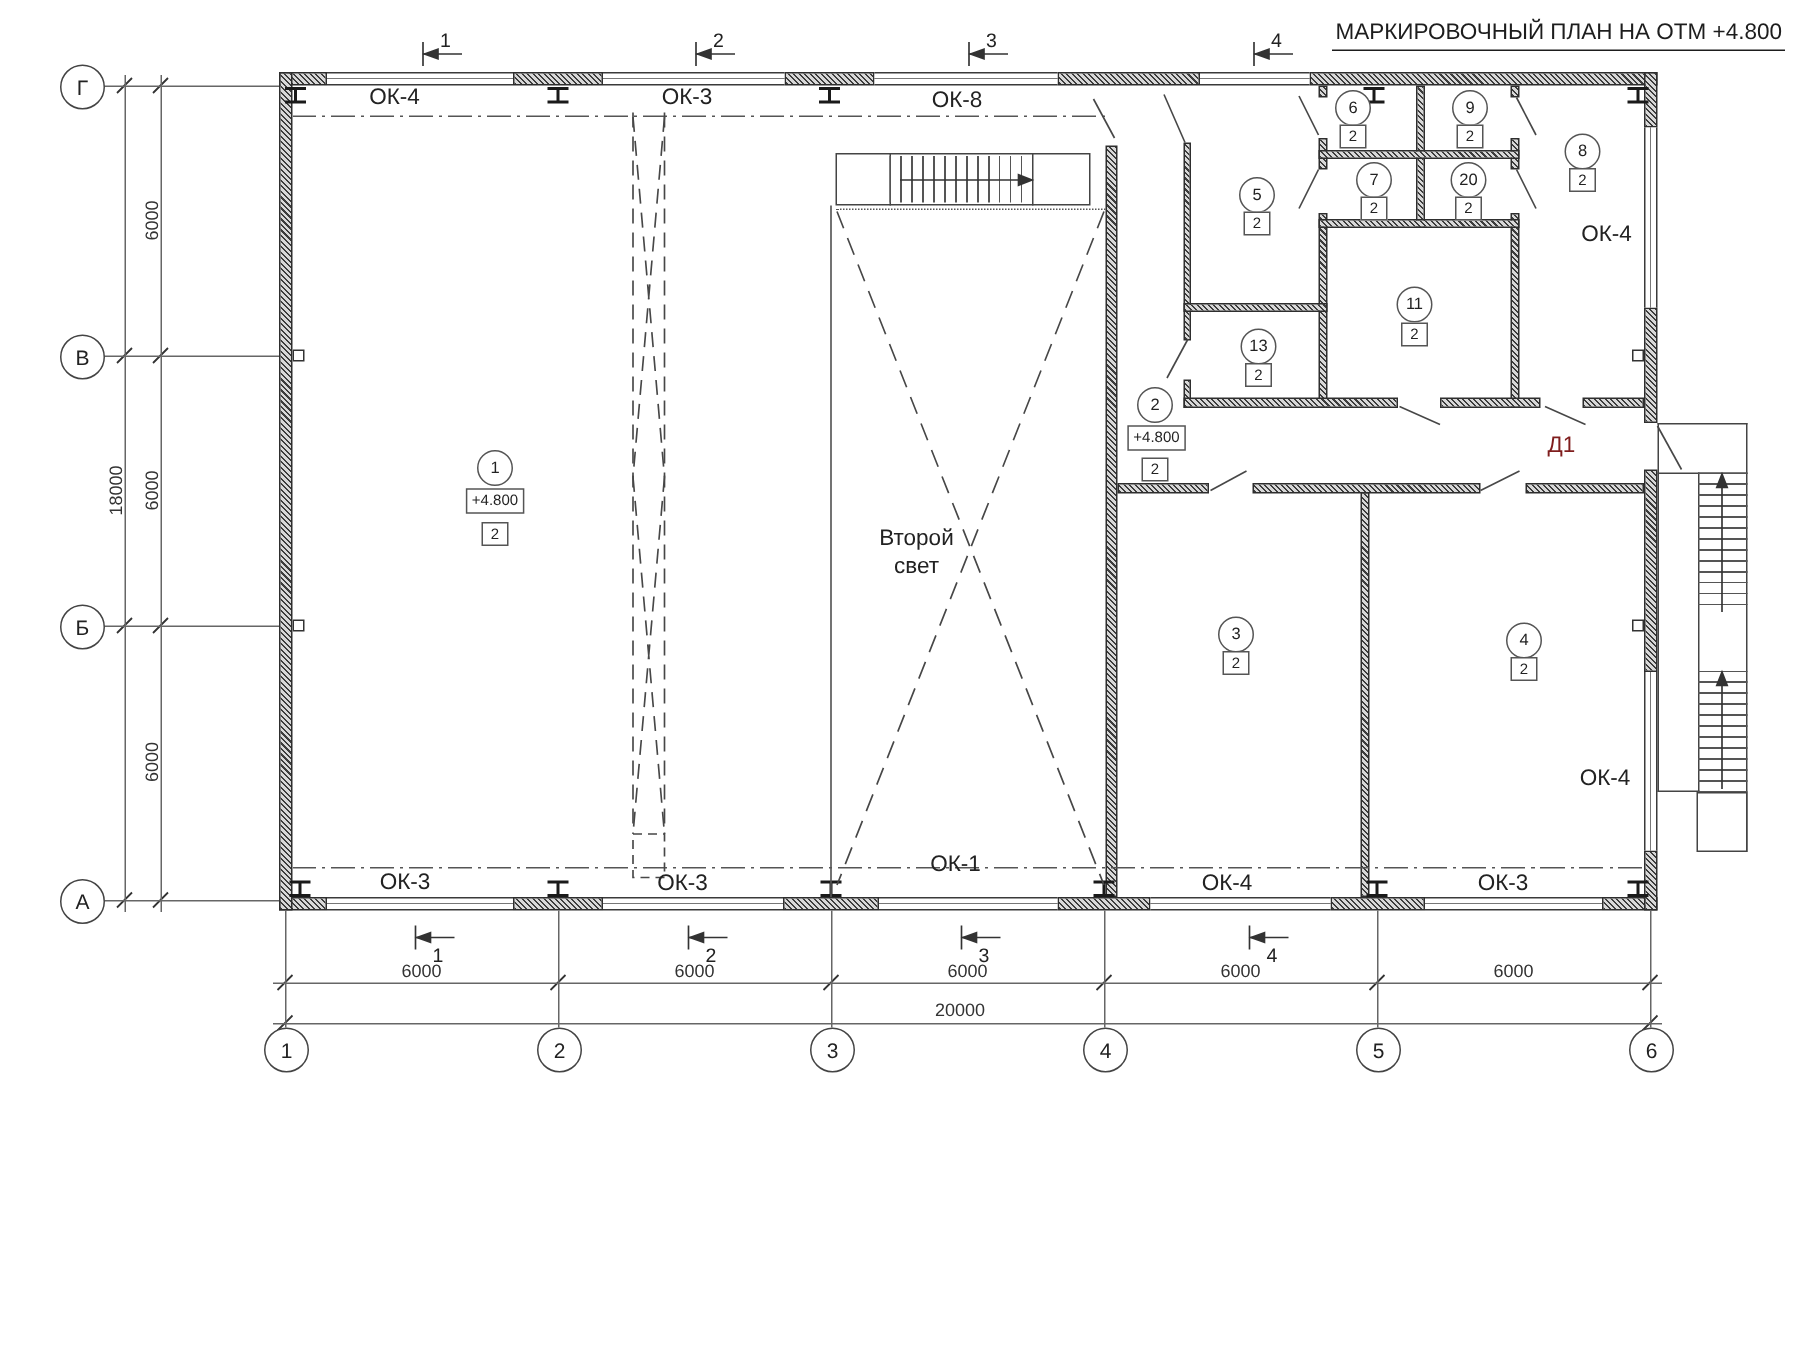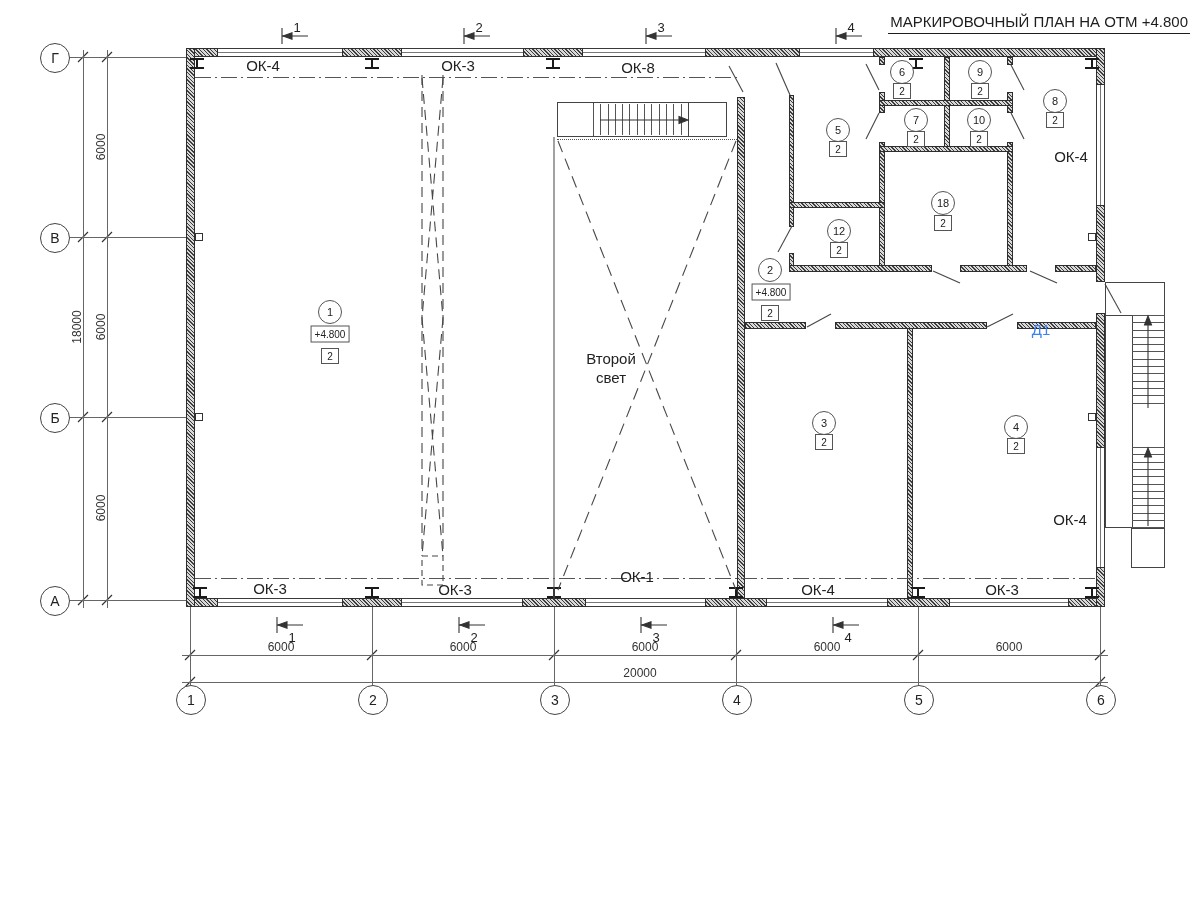--- a/index.html
+++ b/index.html
@@ -37,21 +37,21 @@
   .sq{position:absolute;width:8px;height:8px;border:1px solid #333;background:#fff;box-sizing:border-box;}
   .ibeam{position:absolute;width:14px;height:11px;}
   .ibeam i{position:absolute;left:0;right:0;height:2px;background:#1a1a1a;}
   .ibeam i.t{top:0;} .ibeam i.b{bottom:0;}
   .ibeam b{position:absolute;left:6px;top:1px;bottom:1px;width:2px;background:#1a1a1a;}
   #title{position:absolute;top:13px;right:10px;font-size:15px;color:#1d1d1d;
      border-bottom:1.3px solid #1d1d1d;padding:0 2px 3px;white-space:nowrap;}
   .svgo{position:absolute;left:0;top:0;pointer-events:none;}
   .slight{position:absolute;left:611px;top:368px;transform:translate(-50%,-50%);
      font-size:15px;color:#222;text-align:center;line-height:19px;}
-  .dtag{position:absolute;font-size:15px;color:#3b82f6;transform:translate(-50%,-50%);margin-top:32px;}
+  .dtag{position:absolute;font-size:15px;color:#7f1d1d;transform:translate(-50%,-50%);}
 </style>
 </head>
 <body>
 
 <div id="sheet">
 
   <div id="title">МАРКИРОВОЧНЫЙ ПЛАН НА ОТМ +4.800</div>
 
   <div class="w" style="left:186px;top:48px;width:32px;height:9px"></div>
   <div class="w" style="left:342px;top:48px;width:60px;height:9px"></div>
@@ -398,35 +398,35 @@
     </div>
 
   <div class="roomc" style="left:980px;top:72px">
       <span>9</span>
     </div>
   <div class="finbox" style="left:980px;top:91px">
       <span>2</span>
     </div>
 
   <div class="roomc" style="left:979px;top:120px">
-      <span>10</span>
+      <span>20</span>
     </div>
   <div class="finbox" style="left:979px;top:139px">
       <span>2</span>
     </div>
 
   <div class="roomc" style="left:943px;top:203px">
-      <span>18</span>
+      <span>11</span>
     </div>
   <div class="finbox" style="left:943px;top:223px">
       <span>2</span>
     </div>
 
   <div class="roomc" style="left:839px;top:231px">
-      <span>12</span>
+      <span>13</span>
     </div>
   <div class="finbox" style="left:839px;top:250px">
       <span>2</span>
     </div>
 
   <div class="slight">
     <div>Второй</div>
     <div>свет</div>
   </div>
   <div class="dtag" style="left:1041px;top:297px">Д1</div>

